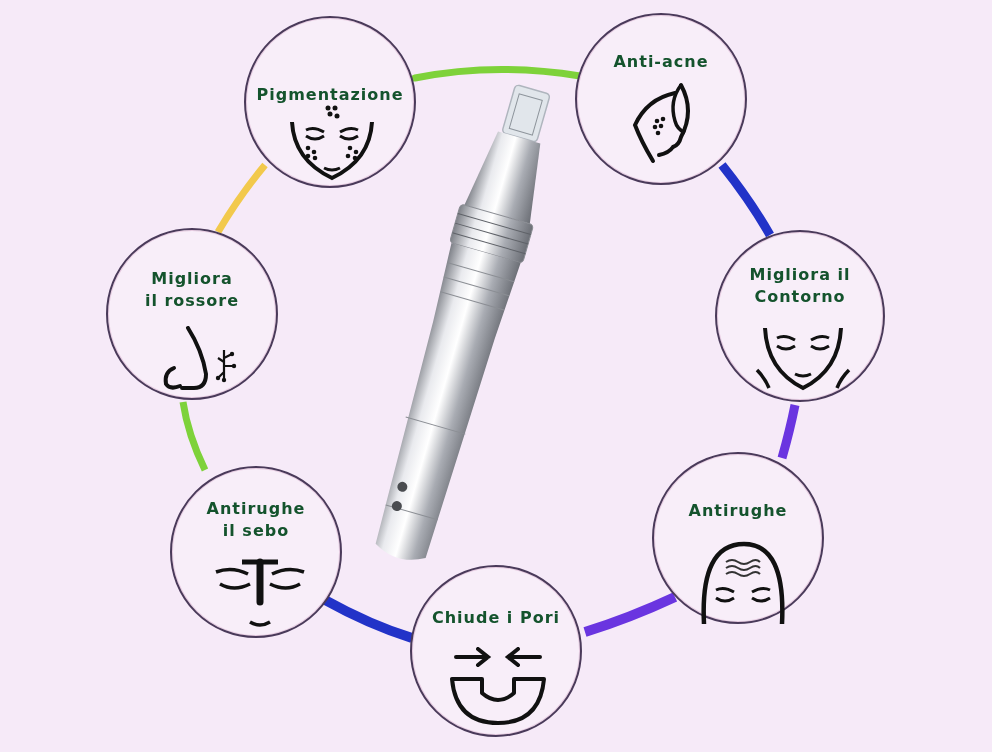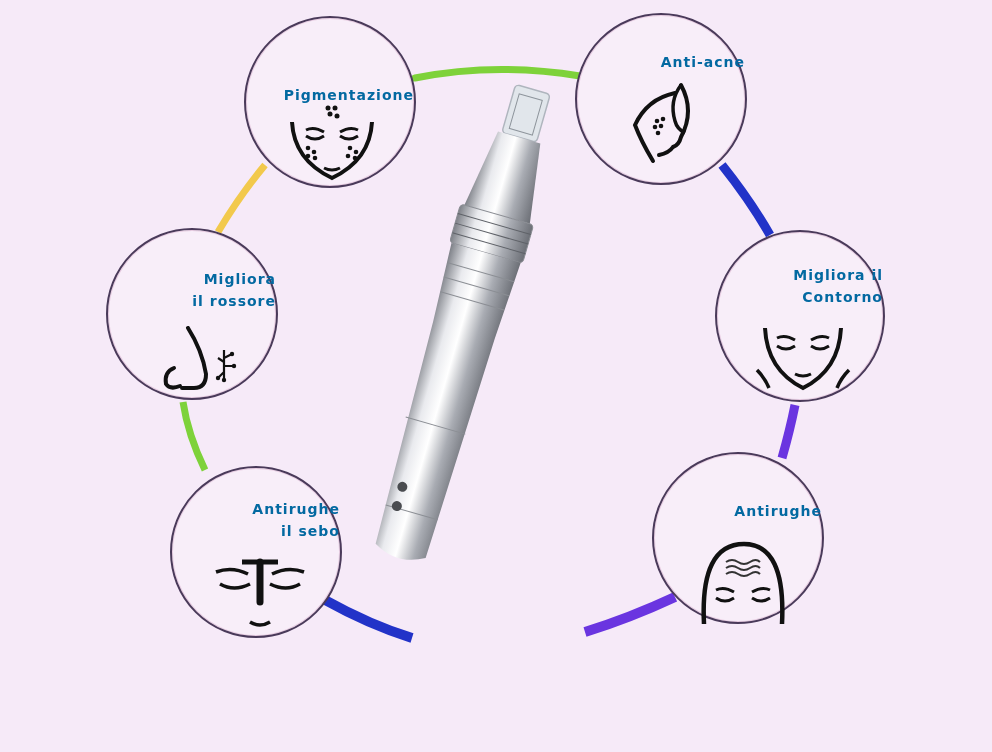--- a/index.html
+++ b/index.html
@@ -1,20 +1,20 @@
 <!DOCTYPE html>
 <html><head>
 <meta charset="utf-8">
 <style>
   html, body { margin:0; padding:0; }
   body { width:992px; height:752px; background:#f6eaf8; position:relative; overflow:hidden; font-family:"DejaVu Sans", sans-serif; }
   #stage { position:absolute; left:0; top:0; width:992px; height:752px; }
   .ring { position:absolute; left:0; top:0; }
   .node { position:absolute; border-radius:50%; background:#f8eef9; border:2px solid #4a3a5a; box-sizing:border-box; box-shadow: inset 0 0 0 1px rgba(200,140,180,0.35); }
-  .node-label { position:absolute; left:0; right:0; text-align:right; font-weight:bold; color:#0369a1; font-size:14px; line-height:22px; letter-spacing:1px; white-space:pre-line; }
+  .node-label { position:absolute; left:0; right:0; text-align:center; font-weight:bold; color:#14532d; font-size:16px; line-height:22px; letter-spacing:1px; white-space:pre-line; }
   .node-icon { position:absolute; }
   .pen { position:absolute; left:360px; top:80px; }
 </style>
 </head>
 <body>
 
 <div id="stage">
 
   <svg class="ring" width="992" height="752">
     <path d="M415,78 Q495,62 580,76" stroke="#7ed23a" stroke-width="7" fill="none" stroke-linecap="round"></path>
@@ -115,20 +115,28 @@
   <div class="node" style="left:652px;top:452px;width:172px;height:172px;">
     <div class="node-label" style="top:46px;">Antirughe</div>
     <svg class="node-icon" style="left:44px;top:86px;" width="90" height="84">
       <path d="M6,84 Q2,4 46,4 Q88,4 84,84" fill="none" stroke="#111" stroke-width="4.5"></path>
       <path d="M28,22 Q34,18 40,22 T52,22 T62,22 M28,28 Q34,24 40,28 T52,28 T62,28 M28,34 Q34,30 40,34 T52,34 T62,34" fill="none" stroke="#333" stroke-width="2"></path>
       <path d="M18,50 Q26,46 36,52 M54,52 Q64,46 72,50" stroke="#111" stroke-width="3" fill="none"></path>
       <path d="M18,58 Q27,64 36,58 M54,58 Q63,64 72,58" stroke="#111" stroke-width="3" fill="none"></path>
     </svg>
   </div>
 
+  <div class="node" style="left:410px;top:565px;width:172px;height:172px;">
+    <div class="node-label" style="top:40px;">Chiude i Pori</div>
+    <svg class="node-icon" style="left:36px;top:80px;" width="100" height="80">
+      <path d="M8,10 L40,10 M30,2 L40,10 L30,18" fill="none" stroke="#111" stroke-width="4" stroke-linecap="round"></path>
+      <path d="M92,10 L60,10 M70,2 L60,10 L70,18" fill="none" stroke="#111" stroke-width="4" stroke-linecap="round"></path>
+      <path d="M4,32 L34,32 L34,46 Q50,60 66,46 L66,32 L96,32 Q92,76 50,76 Q8,76 4,32 Z" fill="none" stroke="#111" stroke-width="4" stroke-linejoin="round"></path>
+    </svg>
+  </div>
 
   <div class="node" style="left:170px;top:466px;width:172px;height:172px;">
     <div class="node-label" style="top:30px;">Antirughe
 il sebo</div>
     <svg class="node-icon" style="left:40px;top:88px;" width="96" height="84">
       <path d="M30,6 L66,6" stroke="#111" stroke-width="5"></path>
       <path d="M48,6 L48,46" stroke="#111" stroke-width="7" stroke-linecap="round"></path>
       <path d="M4,16 Q20,10 36,18 M60,18 Q76,10 92,16" stroke="#111" stroke-width="3.5" fill="none"></path>
       <path d="M8,28 Q22,36 38,28 M58,28 Q74,36 88,28" stroke="#111" stroke-width="3.5" fill="none"></path>
       <path d="M38,66 Q48,72 58,66" stroke="#111" stroke-width="3.5" fill="none"></path>

